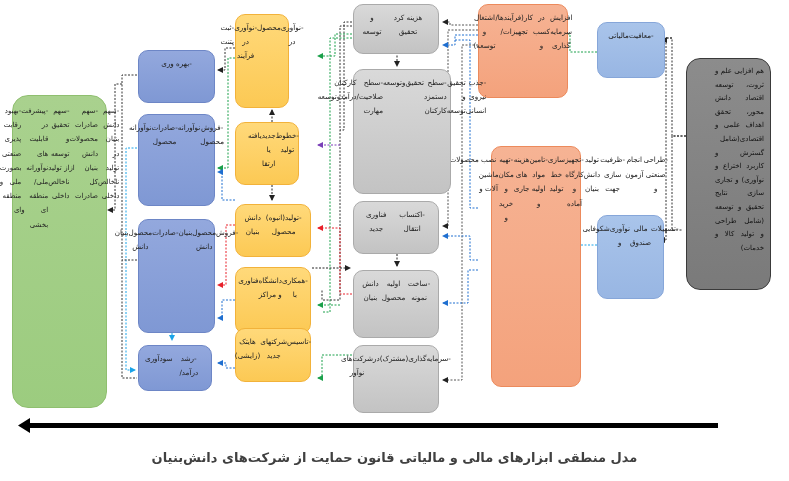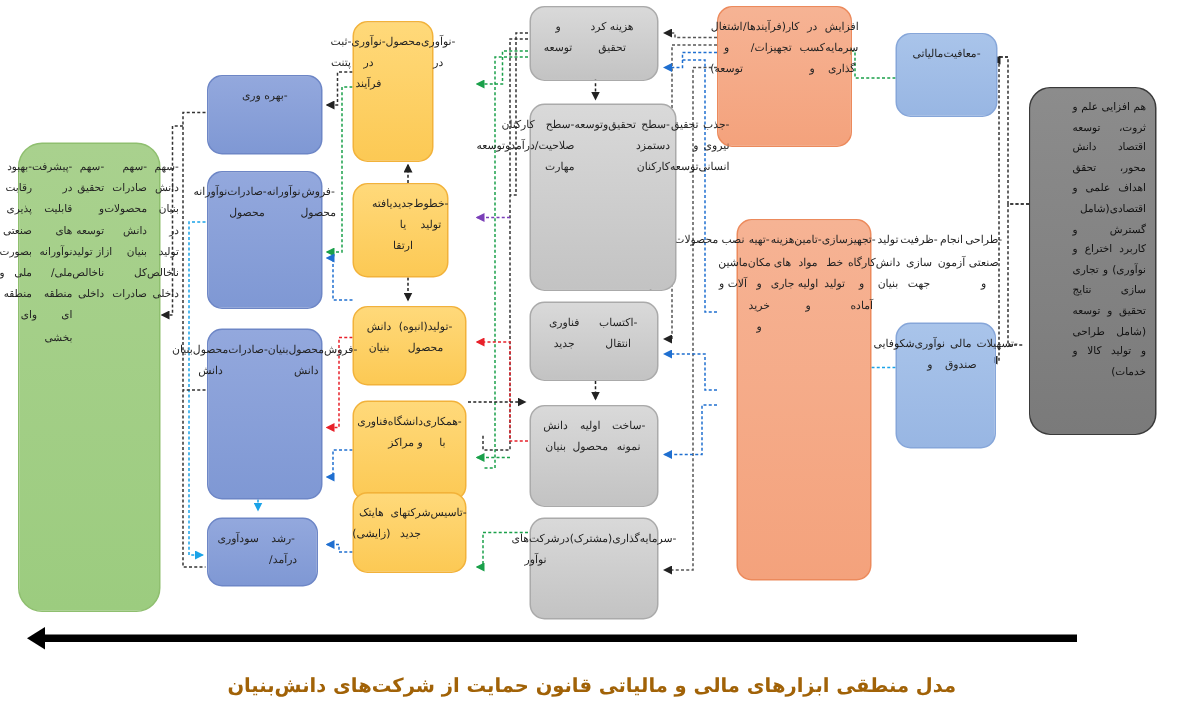--- a/index.html
+++ b/index.html
@@ -12,21 +12,21 @@
   .box.justify { text-align:justify; text-align-last:right; }
   .green  { background:linear-gradient(#a9d18e,#9ccc7f); border:1px solid #8fbf6f; }
   .blue   { background:linear-gradient(#93a8dd,#7f98d4); border:1px solid #6d86c6; }
   .yellow { background:linear-gradient(#ffd97a,#fcc954); border:1px solid #f2b23a; }
   .gray   { background:linear-gradient(#d9d9d9,#c3c3c3); border:1px solid #aaaaaa; }
   .salmon { background:linear-gradient(#f6b394,#f4a27c); border:1px solid #ec8a5c; }
   .lblue  { background:linear-gradient(#a9c4ea,#98b6e3); border:1px solid #86a6d9; }
   .dgray  { background:linear-gradient(#8c8c8c,#7a7a7a); border:1px solid #3a3a3a; color:#111;padding-left:28px; }
   svg.conn { position:absolute; left:0; top:0; pointer-events:none; }
   .caption { position:absolute; left:0; width:789px; top:450px; text-align:center; direction:rtl;
-             font-family:"DejaVu Sans", sans-serif; font-weight:bold; font-size:13px; color:#a16207; }
+             font-family:"DejaVu Sans", sans-serif; font-weight:bold; font-size:13px; color:#404040; }
 </style>
 </head>
 <body>
 
 <svg class="conn" width="789" height="481" viewBox="0 0 789 481">
   <defs>
     <marker id="ab" markerWidth="6" markerHeight="6" refX="5" refY="3" orient="auto">
         <path d="M0,0 L6,3 L0,6 z" fill="#222"></path>
       </marker>
     <marker id="ag" markerWidth="6" markerHeight="6" refX="5" refY="3" orient="auto">

